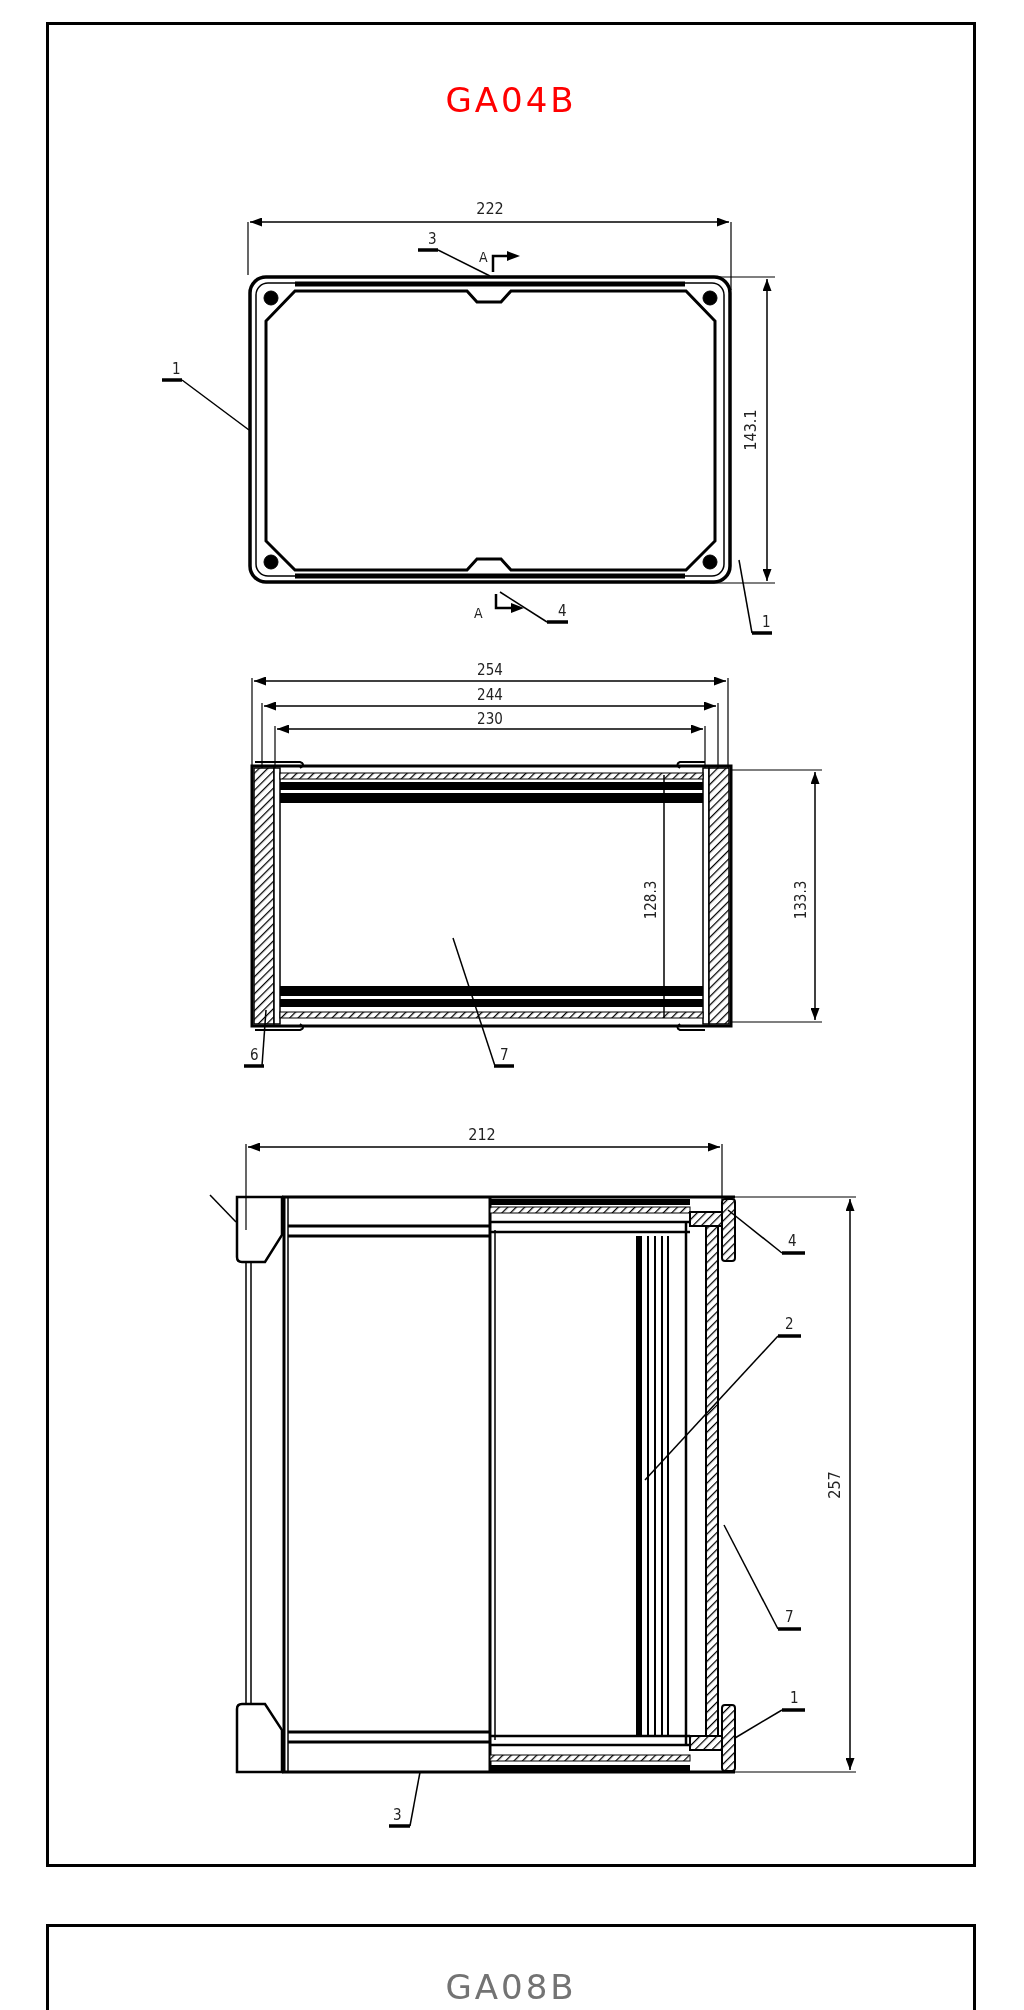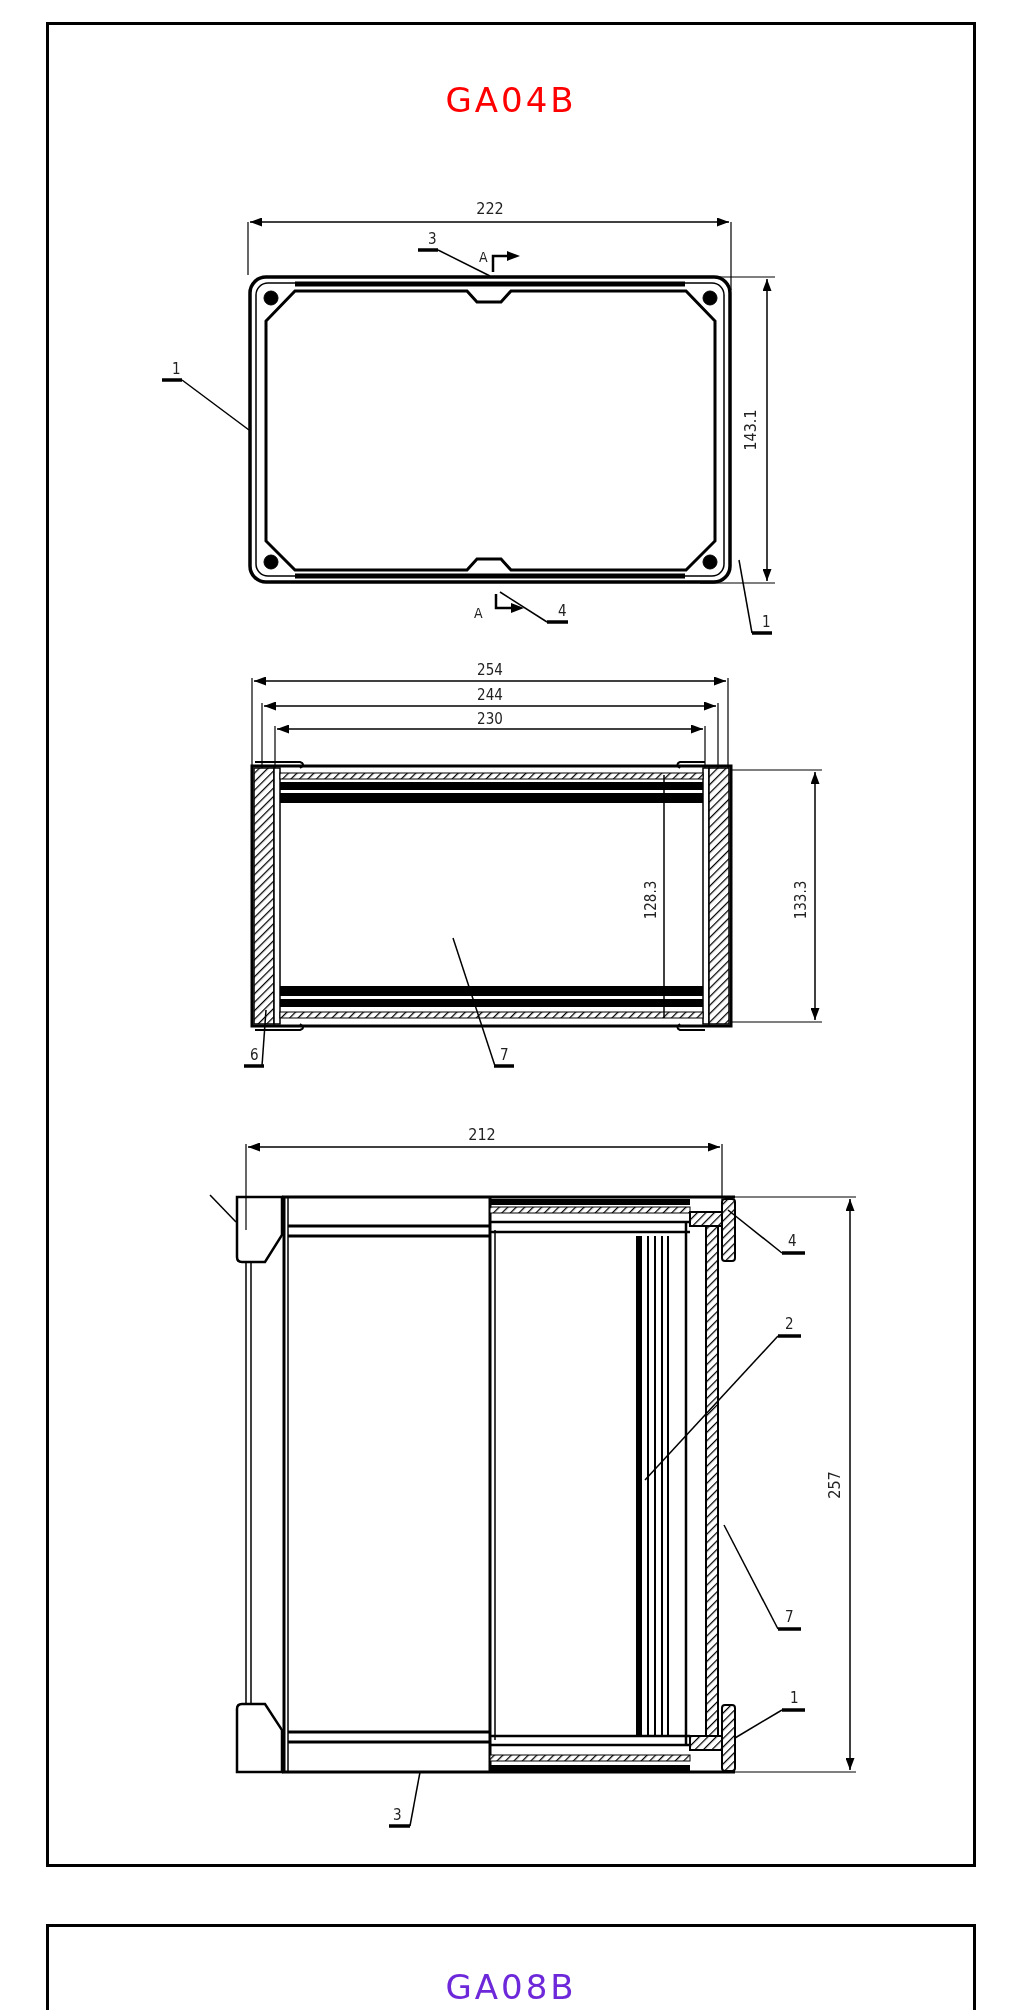--- a/index.html
+++ b/index.html
@@ -206,14 +206,14 @@
     <line x1="782" y1="1710" x2="805" y2="1710" stroke-width="3.5"></line>
     <text x="790" y="1703" font-size="15" stroke="none">1</text>
 
     <line x1="420" y1="1772" x2="410" y2="1826" stroke-width="1.5"></line>
     <line x1="389" y1="1826" x2="410" y2="1826" stroke-width="3.5"></line>
     <text x="393" y="1820" font-size="15" stroke="none">3</text>
   </g>
 </svg>
 
 <div class="panel" id="panel-2">
-  <div class="title" style="color:#6d28d9">GA08B</div>
+  <div class="title" style="color:#737373">GA08B</div>
 </div>
 
 </body></html>

